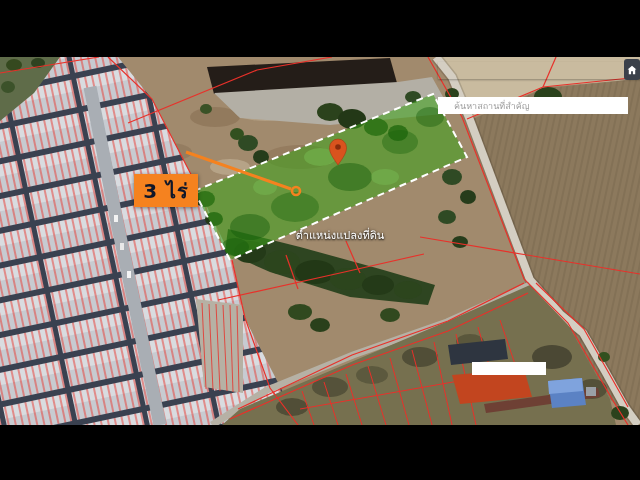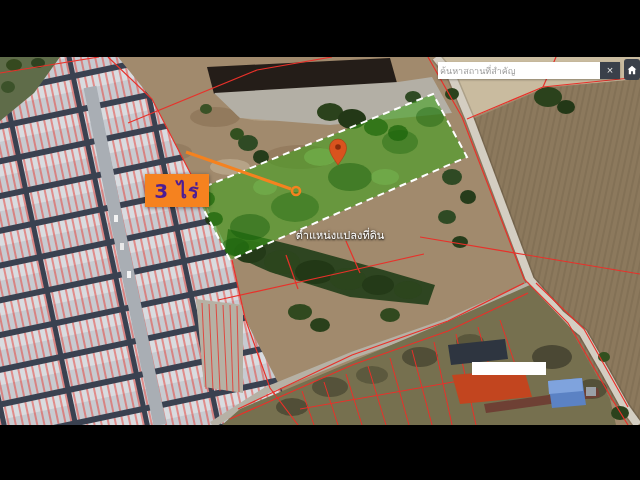--- a/index.html
+++ b/index.html
@@ -4,31 +4,31 @@
 <style>
   html,body{margin:0;padding:0;background:#000;}
   #screen{position:relative;width:640px;height:480px;overflow:hidden;background:#000;
           font-family:"DejaVu Sans","Liberation Sans",sans-serif;}
   .letterbox{position:absolute;left:0;width:640px;background:var(--letterbox_black,#000);}
   #bar-top{top:0;height:57px;}
   #bar-bottom{top:425px;height:55px;}
   #map{position:absolute;left:0;top:57px;width:640px;height:368px;overflow:hidden;}
   #terrain{position:absolute;left:0;top:0;}
   
-  #area-label{position:absolute;left:145px;top:117px;width:64px;height:33px;
-      background:var(--accent_orange,#F5821F);color:#4c1d95;font-weight:bold;font-size:20px;
+  #area-label{position:absolute;left:134px;top:117px;width:64px;height:33px;
+      background:var(--accent_orange,#F5821F);color:#0f172a;font-weight:bold;font-size:20px;
       display:flex;align-items:center;justify-content:center;letter-spacing:1px;
       box-shadow:0 1px 4px rgba(0,0,0,.45);}
   #pin-caption{position:absolute;left:268px;top:169px;width:144px;text-align:center;
       color:#fff;font-size:11px;text-shadow:0 1px 2px rgba(0,0,0,.85),0 0 3px rgba(0,0,0,.6);}
   
   #search-bar{position:absolute;left:438px;top:62px;display:flex;height:17px;
       box-shadow:0 1px 2px rgba(0,0,0,.3);}
   #search-input{width:158px;height:17px;border:none;outline:none;background:#fff;
-      font-size:9px;padding:0 2px;color:#333;font-family:inherit;}
+      font-size:9px;padding:0 16px;color:#333;font-family:inherit;margin-top:35px;}
   #search-input::placeholder{color:#9a9a9a;}
   #clear-search{width:20px;height:17px;background:var(--search_button_dark,#3A404A);
       color:#e8e8e8;font-size:11px;display:flex;align-items:center;justify-content:center;
       border:none;cursor:pointer;line-height:1;}
   #home-button{position:absolute;left:624px;top:59px;width:16px;height:21px;
       background:var(--search_button_dark,#3A404A);border-radius:3px;display:flex;
       align-items:center;justify-content:center;cursor:pointer;}
 </style>
 </head>
 <body>

